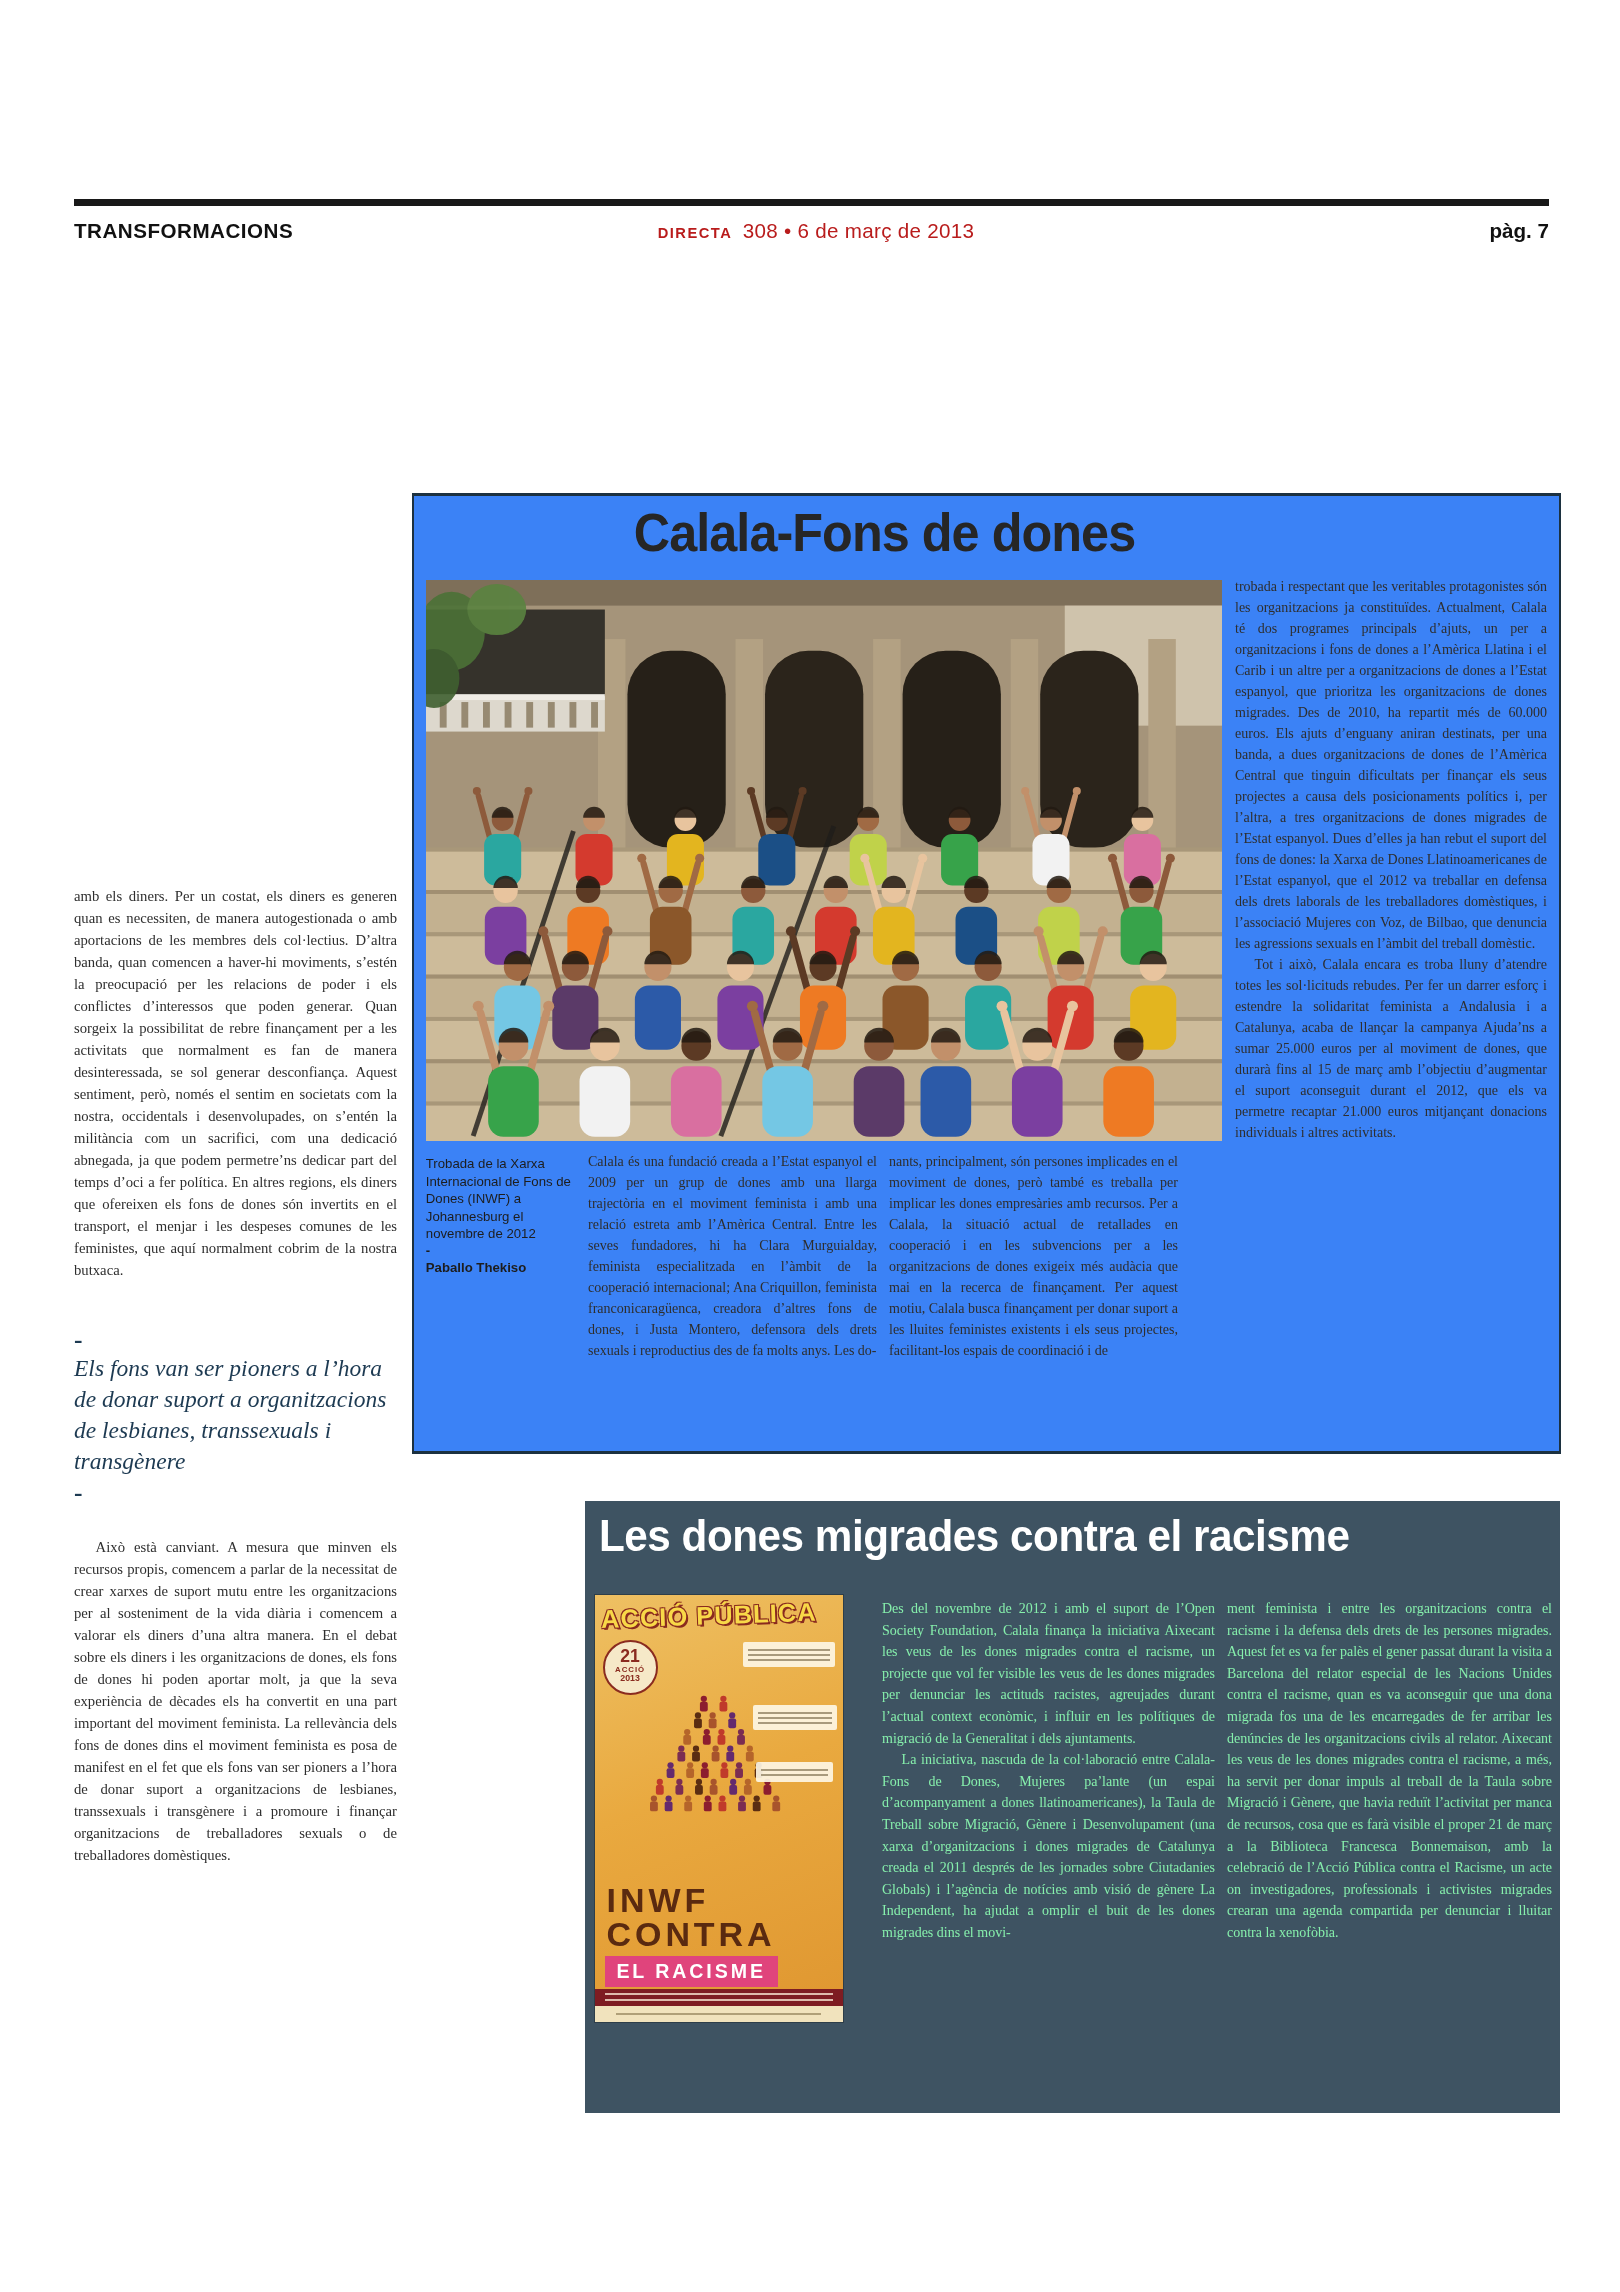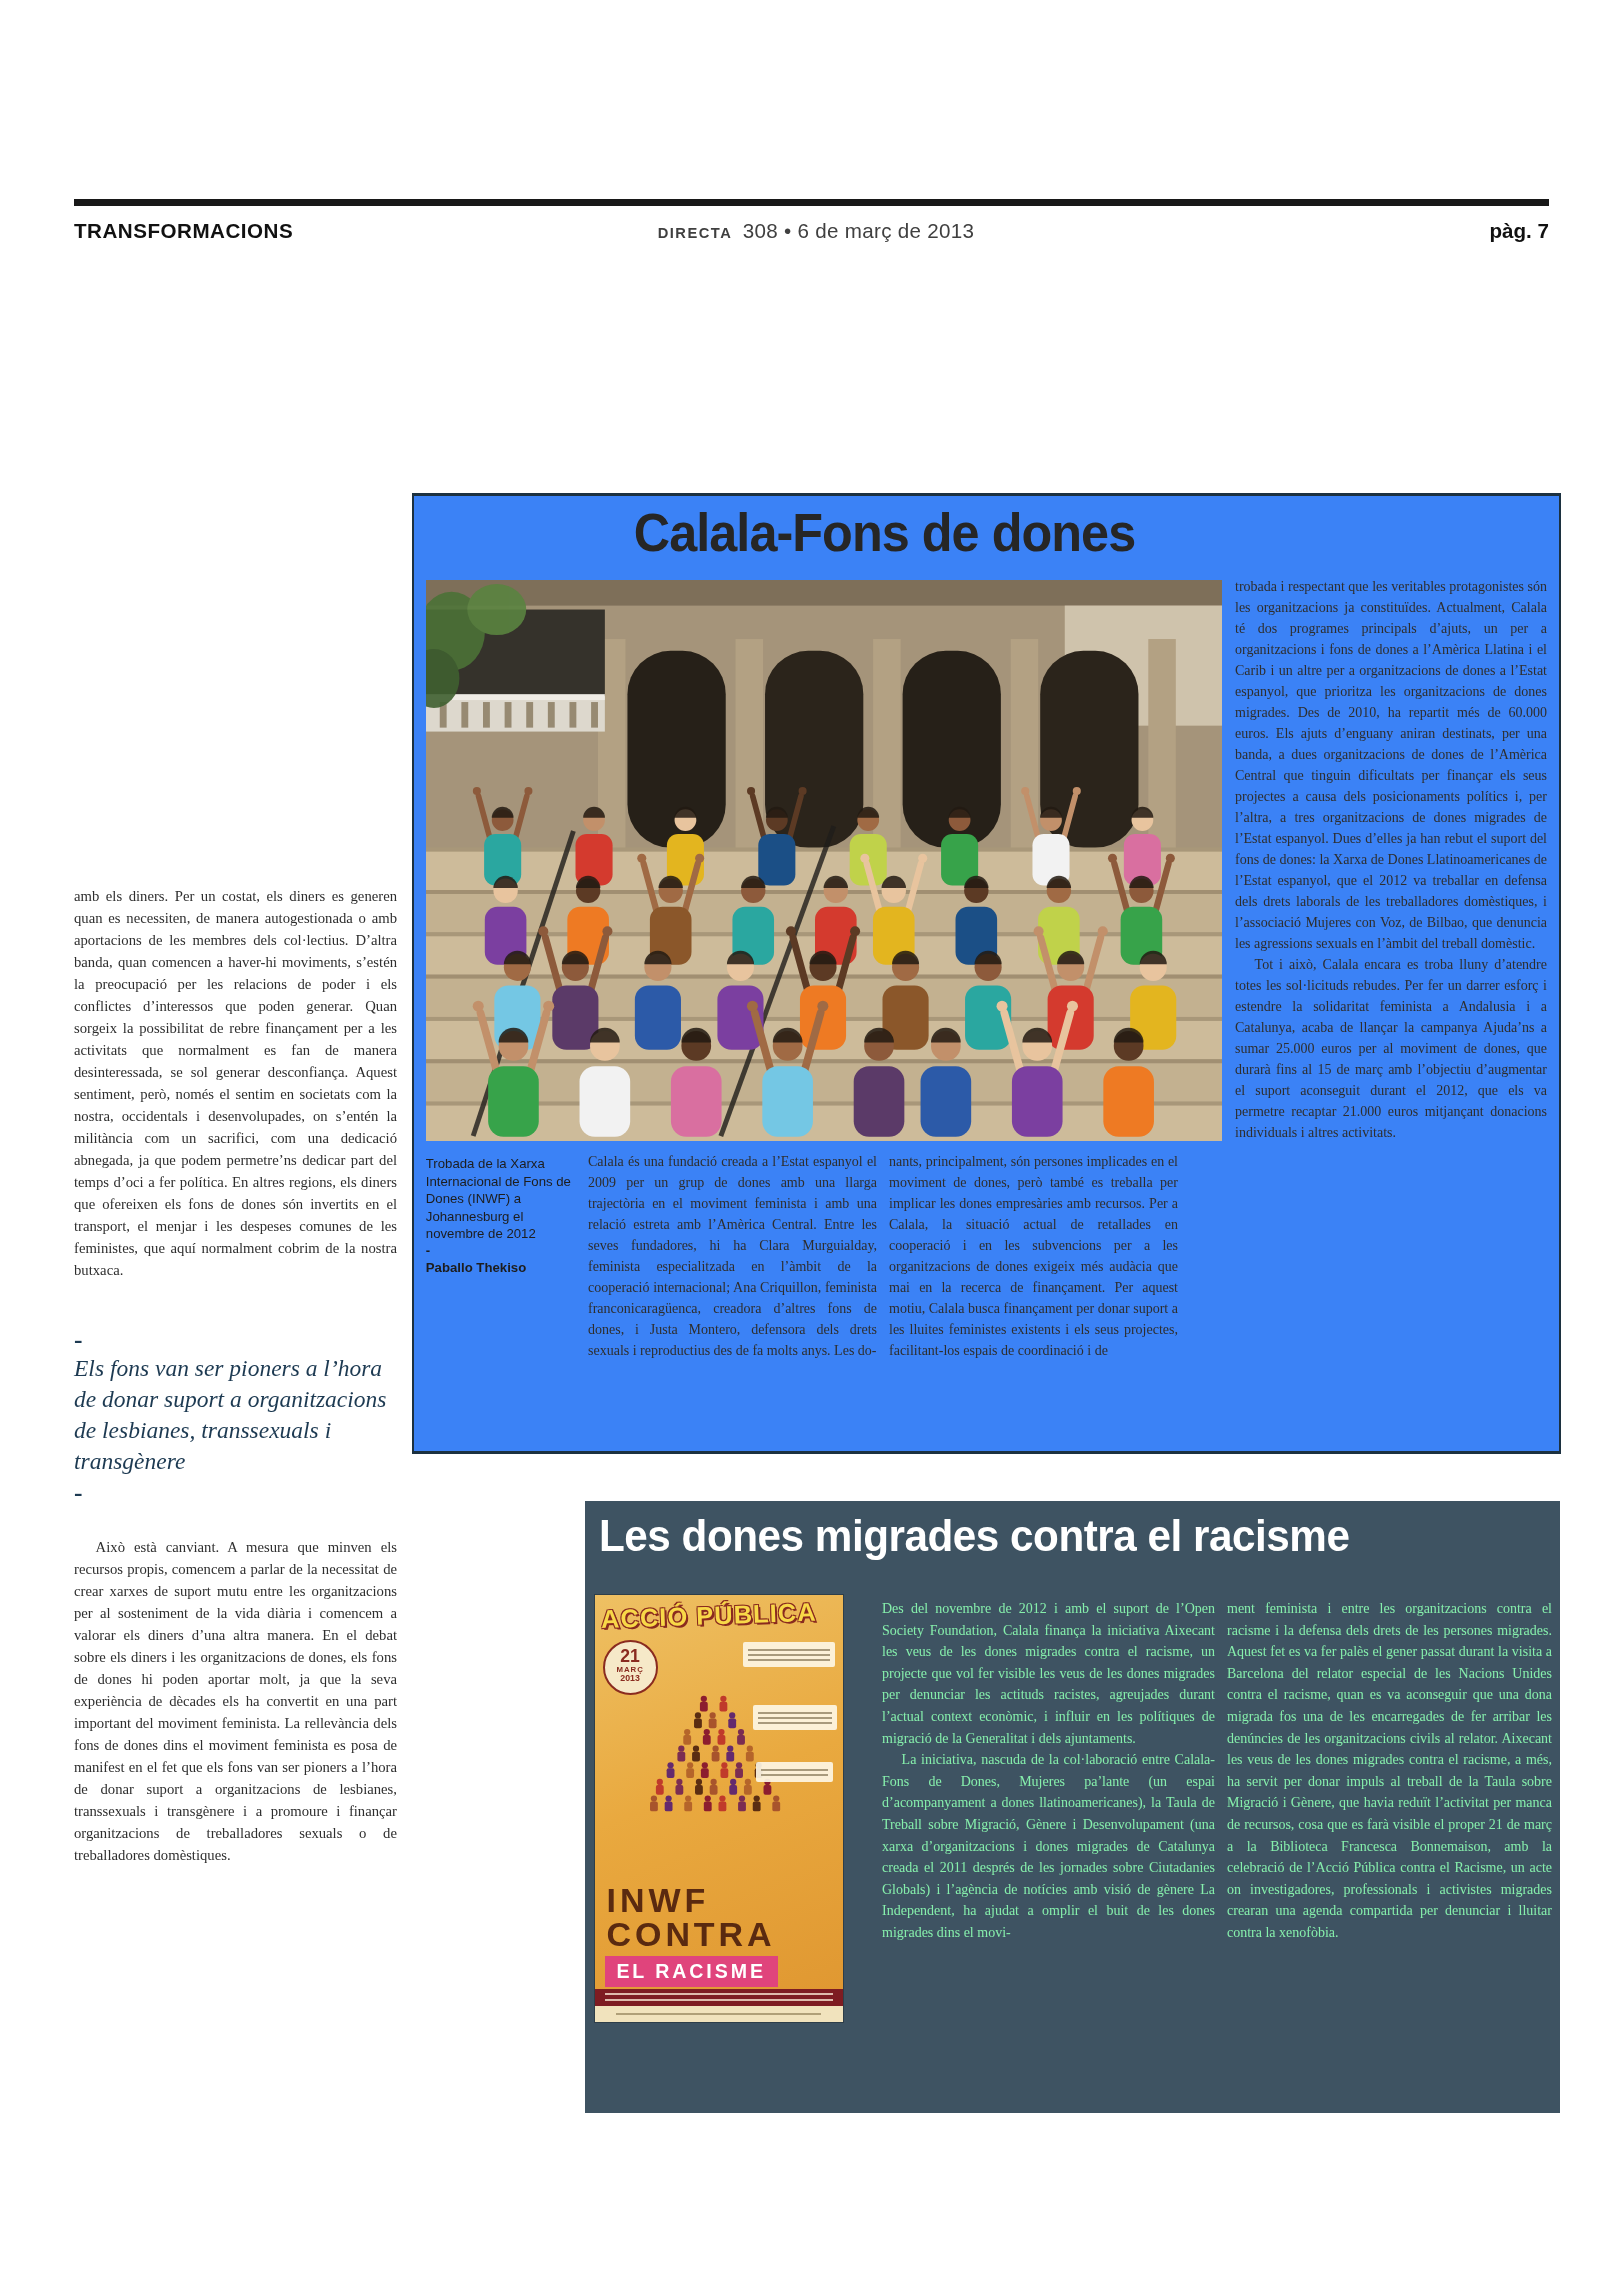--- a/index.html
+++ b/index.html
@@ -2,21 +2,21 @@
 <html lang="ca"><head>
 <meta charset="utf-8">
 <style>
   html,body{margin:0;padding:0;background:#e9e9e9;}
   .page{position:relative;width:1620px;height:2293px;background:#ffffff;margin:0 auto;overflow:hidden;
         font-family:"Liberation Serif",serif;color:#2f2f2f;}
   
   .hdr-bar{position:absolute;left:74px;top:199px;width:1475px;height:6.9px;background:#181818;}
   .hdr-row{position:absolute;left:74px;top:217px;width:1475px;height:33px;font-family:"Liberation Sans",sans-serif;}
   .hdr-section{position:absolute;left:0;top:2px;font-size:20.6px;font-weight:800;letter-spacing:0.5px;color:#111;}
-  .hdr-center{position:absolute;left:9px;right:0;top:2px;text-align:center;color:#404040;}
+  .hdr-center{position:absolute;left:9px;right:0;top:2px;text-align:center;color:#b91c1c;}
   .hdr-masthead{font-size:14.7px;font-weight:600;letter-spacing:1.5px;margin-right:5.9px;}
   .hdr-issue{font-size:20.6px;font-weight:300;letter-spacing:0.3px;}
   .hdr-page{position:absolute;right:0;top:2px;font-size:20.6px;font-weight:800;color:#111;}
   
   .a1{position:absolute;left:412px;top:493px;width:1149px;height:961px;border:2.9px solid #1c3140;
       border-top-width:3.9px;border-bottom-width:3.9px;background:#3b82f6;box-sizing:border-box;}
   .a1-title{position:absolute;left:88px;top:5.9px;width:765px;text-align:center;
             font-family:"Liberation Sans",sans-serif;font-size:53px;font-weight:800;color:#262626;
             letter-spacing:-1px;transform:scaleX(.95);transform-origin:center;white-space:nowrap;}
   .photo{position:absolute;left:11.8px;top:84px;width:796px;height:561px;background:#a5947a;}
@@ -331,21 +331,21 @@
     </div>
   </div>
 
   <div class="a2">
     <div class="a2-title">Les dones migrades contra el racisme</div>
 
     <div class="poster">
       <div class="poster-top">ACCIÓ PÚBLICA</div>
       <div class="badge">
         <div class="d1">21</div>
-        <div class="d2">MARÇ</div>
+        <div class="d2">ACCIÓ</div>
         <div class="d3">2013</div>
       </div>
       <svg id="poster-crowd-svg" class="poster-svg" width="228" height="147" viewBox="0 0 233 150">
           <g id="poster-crowd">
             <circle cx="101" cy="14" r="3.2" fill="#8c1d2f"></circle>
             <rect x="97" y="17" width="8" height="10" rx="2" fill="#8c1d2f"></rect>
             <circle cx="121" cy="14" r="3.2" fill="#c03a2b"></circle>
             <rect x="117" y="17" width="8" height="10" rx="2" fill="#c03a2b"></rect>
             <circle cx="95" cy="31" r="3.2" fill="#5a2d12"></circle>
             <rect x="91" y="34" width="8" height="10" rx="2" fill="#5a2d12"></rect>

